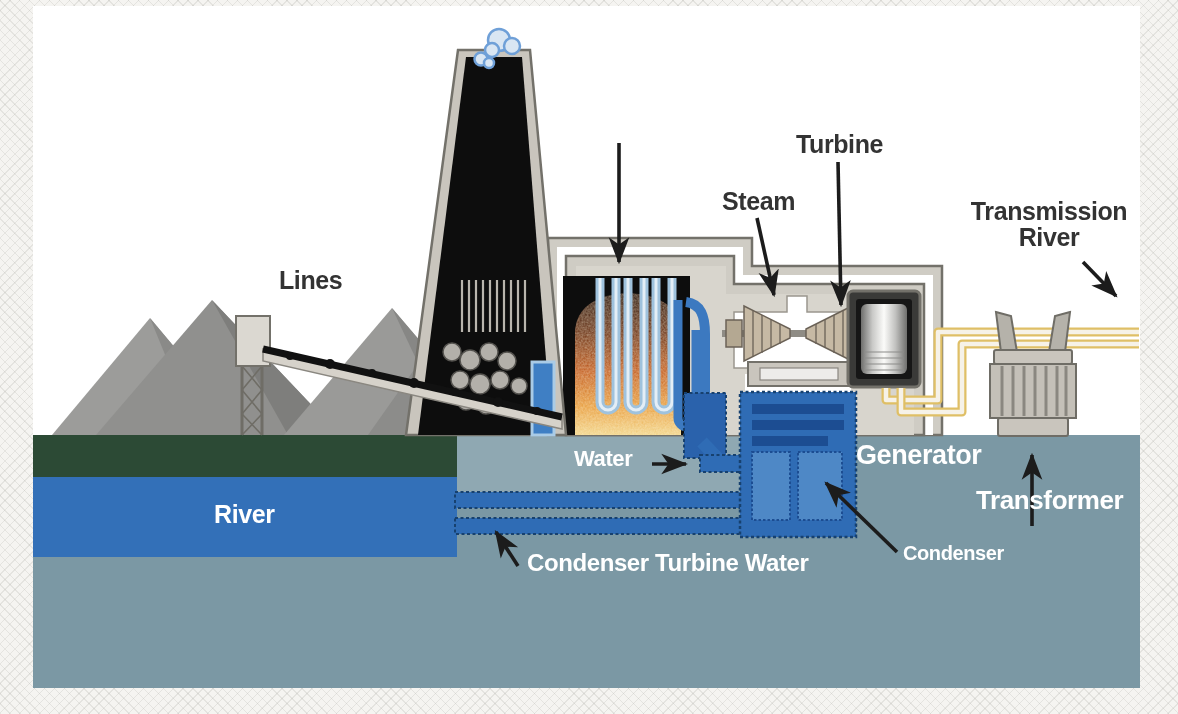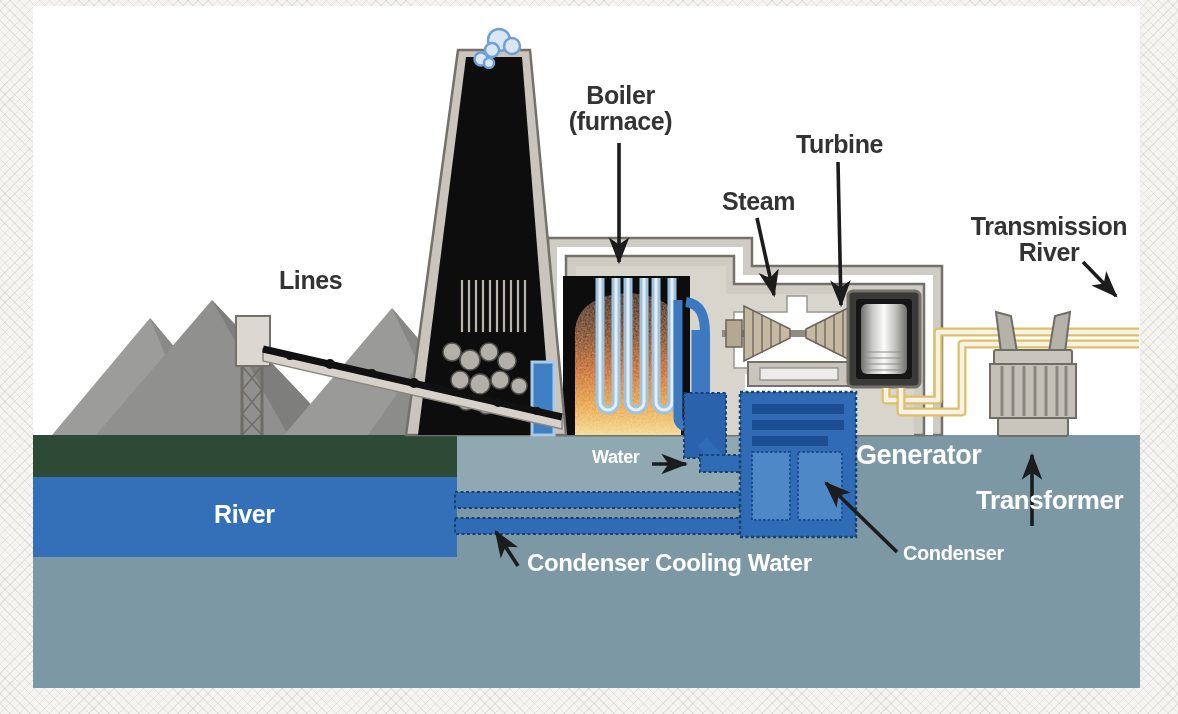--- a/index.html
+++ b/index.html
@@ -214,38 +214,34 @@
       <line x1="1083" y1="262" x2="1116" y2="296" marker-end="url(#ah)"></line>
       <line x1="652" y1="464" x2="686" y2="464" marker-end="url(#ah)"></line>
       <line x1="518" y1="566" x2="496" y2="532" marker-end="url(#ah)"></line>
       <line x1="897" y1="552" x2="826" y2="483" marker-end="url(#ah)"></line>
       <line x1="1032" y1="526" x2="1032" y2="455" marker-end="url(#ah)"></line>
     </g>
   </svg>
 
   <div class="lbl" style="left:279px;top:267px;">Lines</div>
 
-  <div class="lbl center" style="left:553px;top:82px;width:135px;">
-    <div>Boiler</div>
-    <div>(furnace)</div>
-  </div>
 
   <div class="lbl" style="left:722px;top:188px;">Steam</div>
 
   <div class="lbl" style="left:796px;top:131px;">Turbine</div>
 
-  <div class="lbl center" style="left:965px;top:213px;width:168px;">
+  <div class="lbl center" style="left:965px;top:198px;width:168px;">
     <div>Transmission</div>
     <div>River</div>
   </div>
 
-  <div class="lbl light" style="left:592px;top:448px;font-size:18px;">Water</div>
+  <div class="lbl light" style="left:574px;top:448px;font-size:22px;">Water</div>
 
   <div class="lbl light" style="left:856px;top:441px;font-size:27px;">Generator</div>
 
   <div class="lbl light" style="left:976px;top:487px;font-size:26px;">Transformer</div>
 
   <div class="lbl light" style="left:214px;top:501px;">River</div>
 
-  <div class="lbl light" style="left:527px;top:551px;font-size:24px;">Condenser Cooling Water</div>
+  <div class="lbl light" style="left:527px;top:551px;font-size:24px;">Condenser Turbine Water</div>
 
   <div class="lbl light" style="left:903px;top:543px;font-size:20px;">Condenser</div>
 </div>
 
 </body></html>

